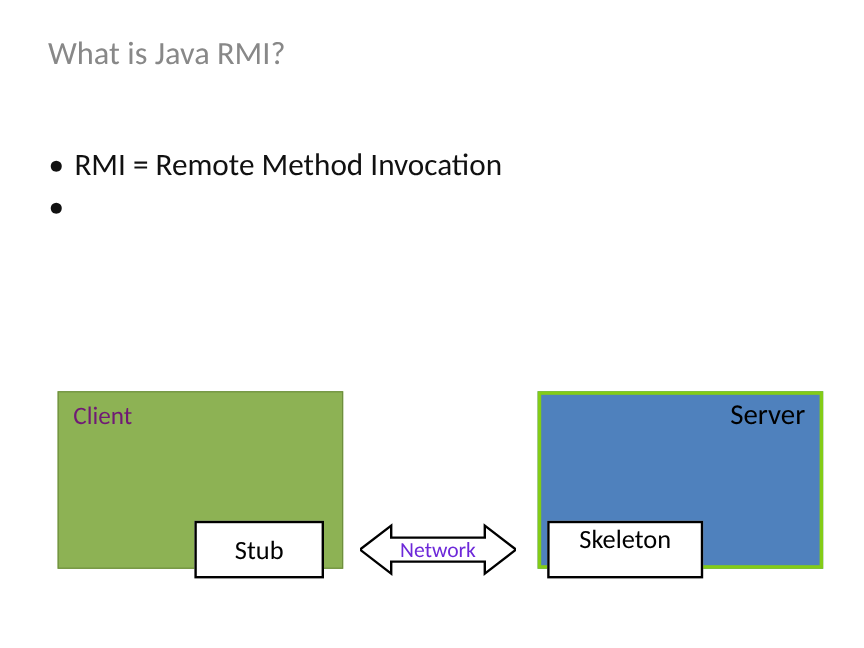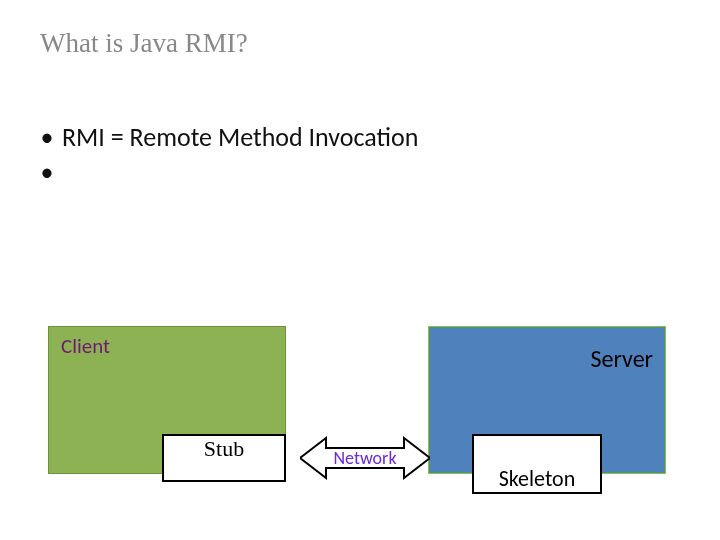--- a/index.html
+++ b/index.html
@@ -11,21 +11,20 @@
     position: relative;
     overflow: hidden;
   }
   .title {
     position: absolute;
     left: 40px;
     top: 28px;
     font-size: 27px;
     color: #888;
     font-weight: 400;
-    font-family: Liberation Serif, serif;
   }
   .bullets {
     position: absolute;
     left: 40px;
     top: 120px;
     font-size: 26px;
     color: #111;
     line-height: 1.35;
   }
   .bullets .row {
@@ -47,59 +46,58 @@
     width: 238px;
     height: 148px;
     background: #8db254;
     border: 1px solid #6e8f3d;
     color: #701a75;
     font-size: 21px;
     padding: 6px 12px;
   }
   .server-box {
     position: absolute;
-    left: 428px;
+    left: 448px;
     top: 326px;
     width: 238px;
     height: 148px;
     background: #4f81bd;
-    border: 1px solid #84cc16;
+    border: 3px solid #84cc16;
     color: #000;
     font-size: 24px;
-    padding: 17px 12px;
+    padding: 2px 12px;
     text-align: right;
   }
   .stub-box {
     position: absolute;
     left: 162px;
     top: 434px;
-    width: 124px;
+    width: 108px;
     height: 48px;
     background: #fff;
     border: 2px solid #000;
     font-size: 22px;
     display: flex;
+    align-items: center;
     justify-content: center;
     color: #000;
-    font-family: Liberation Serif, serif;
   }
   .skeleton-box {
     position: absolute;
     left: 456px;
     top: 434px;
     width: 130px;
-    height: 60px;
+    height: 48px;
     background: #fff;
     border: 2px solid #000;
     font-size: 22px;
     display: flex;
-    align-items: flex-end;
+    align-items: flex-start;
     justify-content: center;
     color: #000;
-    margin-left: 16px;
   }
   .network-arrow {
     position: absolute;
     left: 300px;
     top: 432px;
     width: 130px;
     height: 52px;
   }
   .network-label {
     position: absolute;

